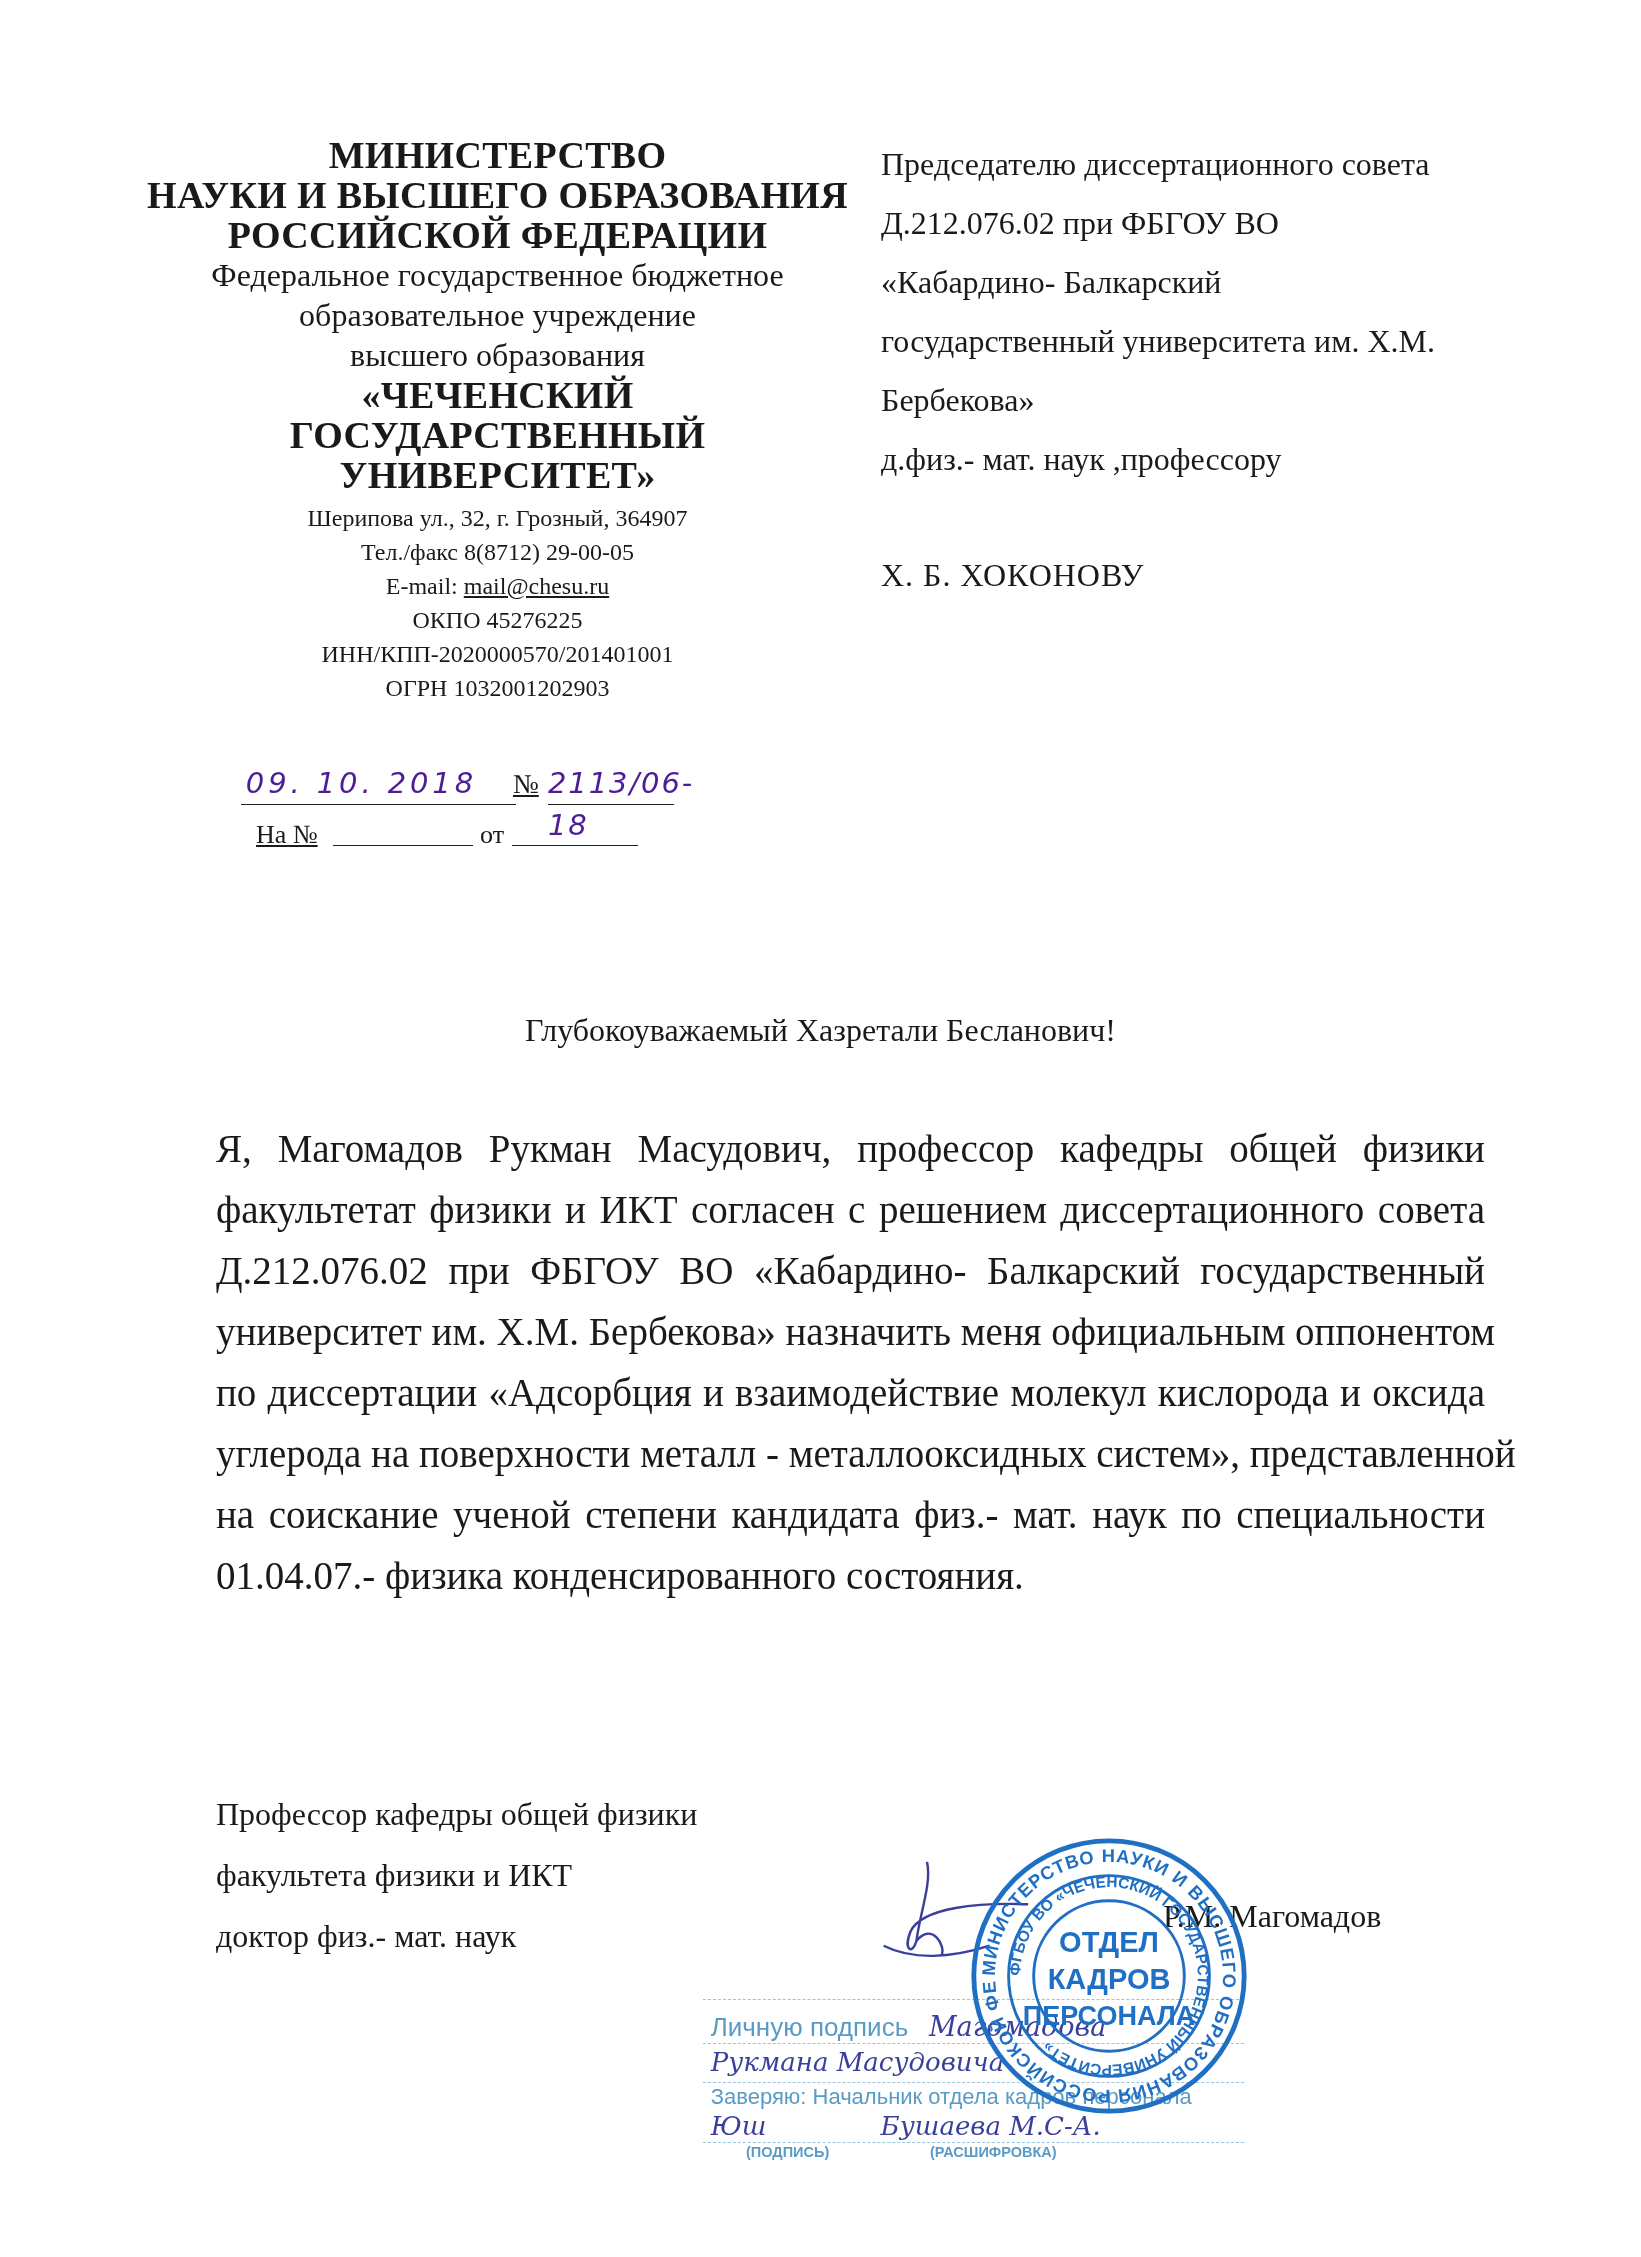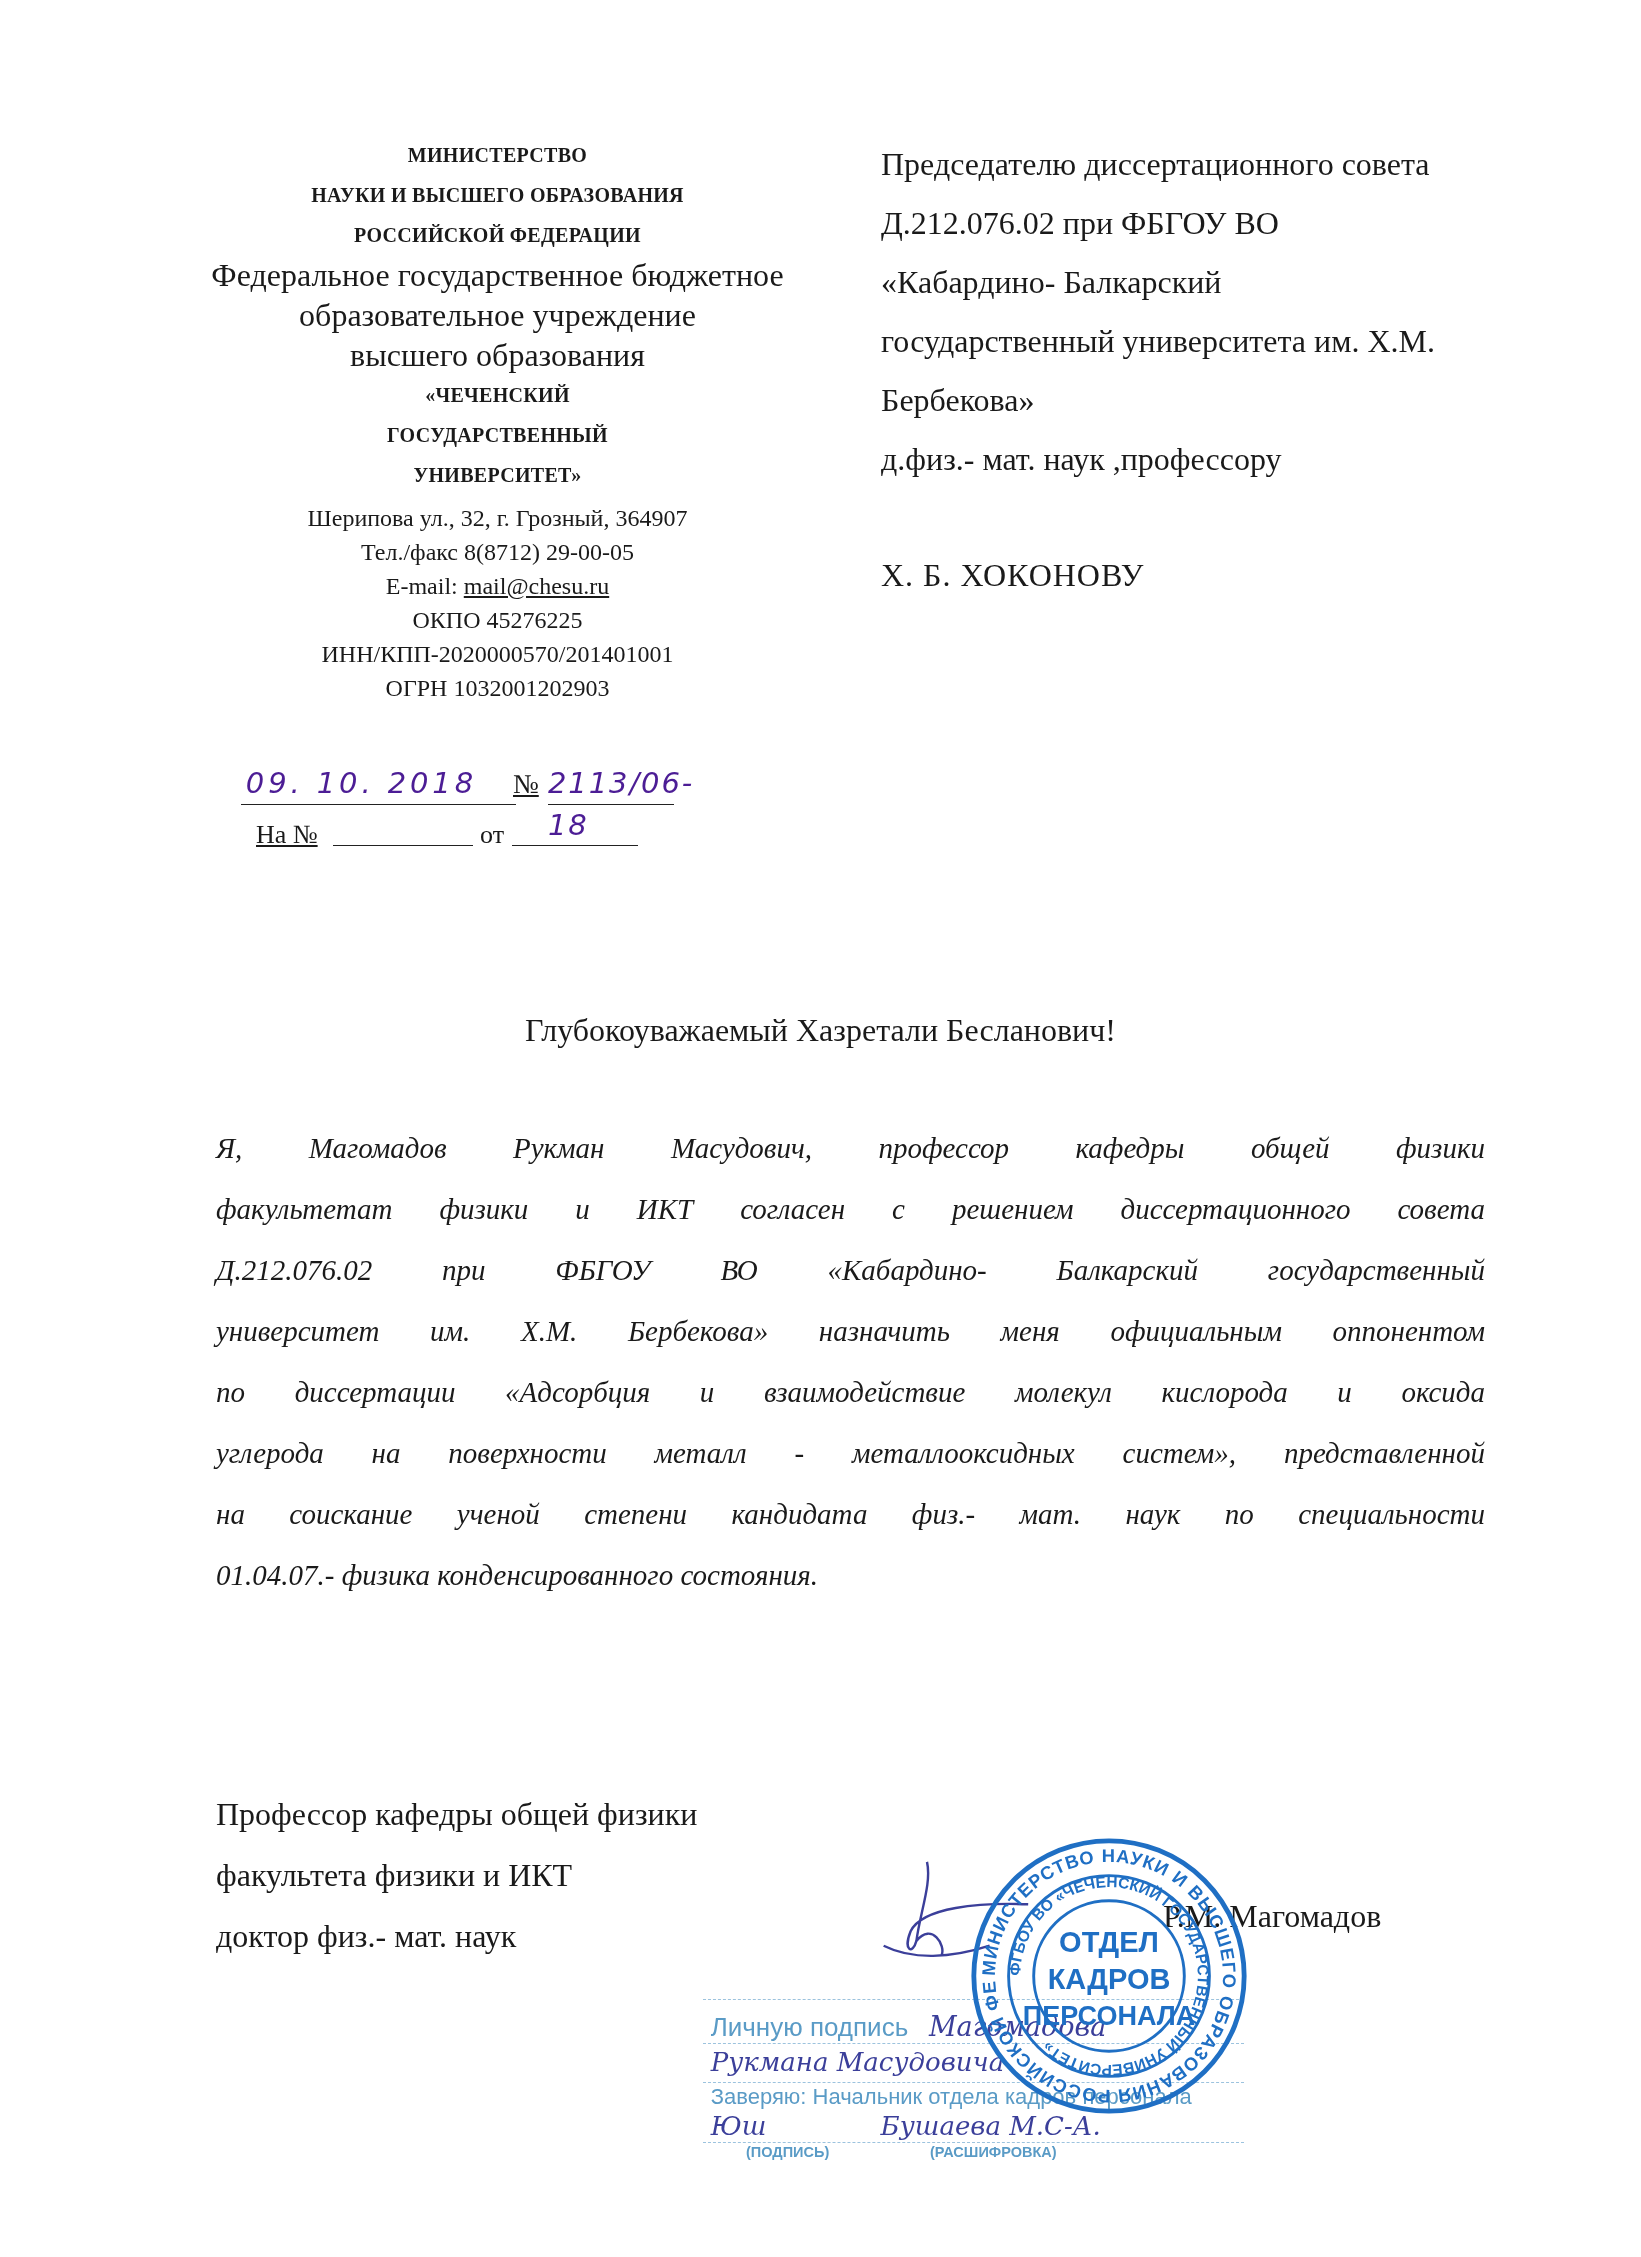--- a/index.html
+++ b/index.html
@@ -1,21 +1,21 @@
 <!DOCTYPE html>
 <html><head>
 <meta charset="utf-8">
 <style>
   html, body { margin: 0; padding: 0; background: #ffffff; }
   body { width: 1641px; height: 2257px; position: relative; overflow: hidden;
          font-family: "Liberation Serif", "DejaVu Serif", serif; color: #1a1a1a; }
 
   
   .lh { position: absolute; left: 145px; top: 135px; width: 705px; text-align: center; }
-  .lh .b { font-weight: bold; font-size: 20px; line-height: 40px; letter-spacing: 0.3px; }
+  .lh .b { font-weight: bold; font-size: 38px; line-height: 40px; letter-spacing: 0.3px; }
   .lh .n { font-size: 32px; line-height: 40px; }
   .lh .s { font-size: 24px; line-height: 34px; }
   .lh .email-link { text-decoration: underline; }
 
   .hand { font-family: "DejaVu Sans", sans-serif; font-style: italic; color: #4c1d95; }
   .reg-line { position: absolute; left: 241px; top: 763px; width: 521px; height: 46px; font-size: 26px; }
   .reg-line .date { position: absolute; left: 0; bottom: 3.9px; width: 270px; border-bottom: 1.9px solid #222; padding-left: 4.8px; height: 42px; line-height: 42px; font-size: 29px; letter-spacing: 3.9px; }
   .reg-line .numsign { position: absolute; left: 272px; bottom: 3.9px; font-size: 27px; line-height: 42px; text-decoration: underline; }
   .reg-line .num { position: absolute; left: 307px; bottom: 3.9px; width: 126px; border-bottom: 1.9px solid #222; height: 42px; line-height: 42px; font-size: 29px; letter-spacing: 1.9px; }
 
@@ -24,21 +24,21 @@
   .ref-line .blank1 { position: absolute; left: 77px; bottom: 3.9px; width: 140px; border-bottom: 1.9px solid #222; }
   .ref-line .ot { position: absolute; left: 224px; bottom: 0; }
   .ref-line .blank2 { position: absolute; left: 256px; bottom: 3.9px; width: 126px; border-bottom: 1.9px solid #222; }
 
   
   .addr { position: absolute; left: 881px; top: 135px; width: 695px; font-size: 32px; line-height: 59px; }
   .addr .name { margin-top: 57px; letter-spacing: 1px; }
 
   .greeting { position: absolute; left: 0; width: 1641px; top: 1012px; text-align: center; font-size: 32px; }
 
-  .body-text { position: absolute; left: 216px; top: 1118px; width: 1269px; font-size: 29px; line-height: 61px; text-align: justify; text-align-last: left; font-style: italic; }
+  .body-text { position: absolute; left: 216px; top: 1118px; width: 1269px; font-size: 39px; line-height: 61px; text-align: justify; text-align-last: left; }
   .body-text .ln { display: block; text-align: justify; text-align-last: justify; white-space: nowrap; }
   .body-text .ln.last { text-align-last: left; }
 
   .sig-block { position: absolute; left: 216px; top: 1784px; font-size: 32px; line-height: 61px; }
   .sig-name { position: absolute; left: 1163px; top: 1898px; font-size: 32px; }
 
   
   .seal { position: absolute; left: 969px; top: 1836px; width: 280px; height: 280px; }
   .rect-stamp { position: absolute; left: 703px; top: 1997px; width: 541px; height: 156px; color: #5a9bc6; font-family: "Liberation Sans", sans-serif; }
   .rect-stamp .r { position: absolute; left: 7.7px; font-size: 26px; white-space: nowrap; }

